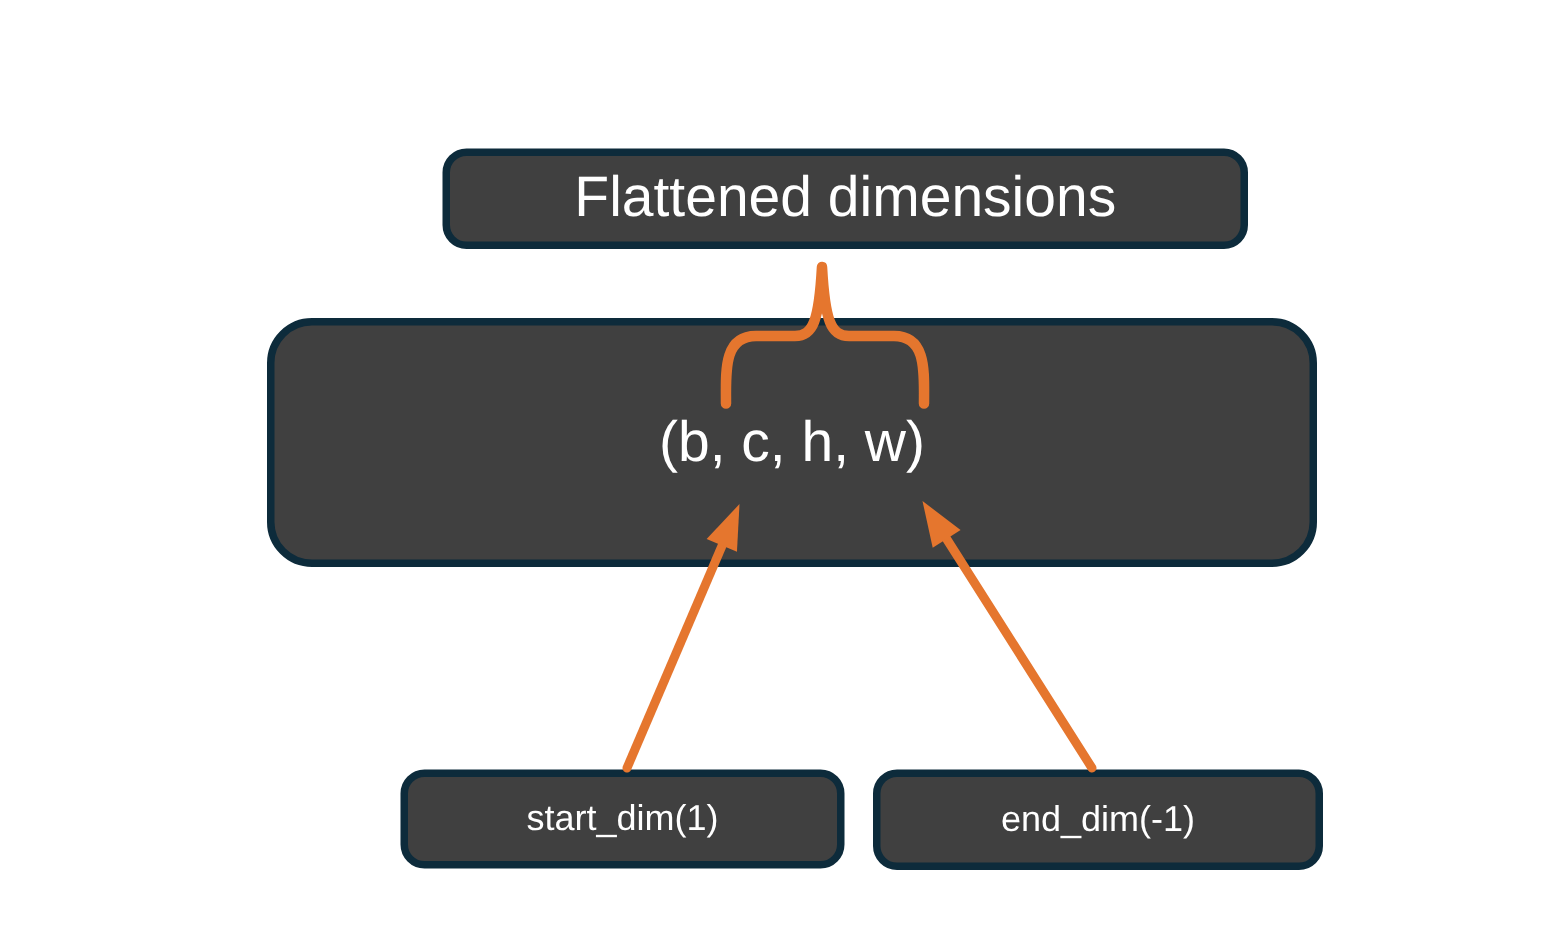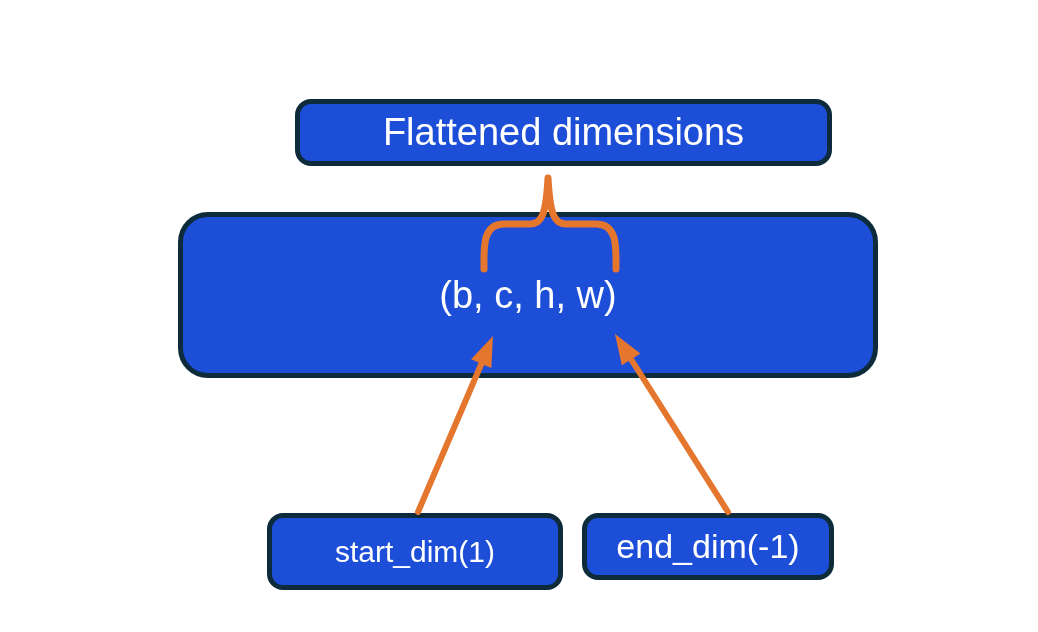--- a/index.html
+++ b/index.html
@@ -11,21 +11,21 @@
   .canvas {
     position: relative;
     width: 1038px;
     height: 632px;
     background: #ffffff;
     overflow: hidden;
   }
   .node {
     position: absolute;
     box-sizing: border-box;
-    background: #1d4ed8;
+    background: #404040;
     border: 5px solid #0d2b3b;
     display: flex;
     align-items: center;
     justify-content: center;
     color: #ffffff;
     white-space: nowrap;
   }
   .node-title {
     left: 295px; top: 99px;
     width: 537px; height: 67px;
@@ -33,29 +33,29 @@
     font-size: 38px;
   }
   .node-tensor {
     left: 178px; top: 212px;
     width: 700px; height: 166px;
     border-radius: 30px;
     font-size: 38px;
   }
   .node-start {
     left: 267px; top: 513px;
-    width: 296px; height: 77px;
+    width: 296px; height: 66px;
     border-radius: 16px;
-    font-size: 30px;
+    font-size: 24px;
   }
   .node-end {
     left: 582px; top: 513px;
-    width: 252px; height: 67px;
+    width: 300px; height: 67px;
     border-radius: 16px;
-    font-size: 34px;
+    font-size: 24px;
     align-items: center;
   }
   .connector-layer {
     position: absolute;
     left: 0; top: 0;
     width: 1038px;
     height: 632px;
     pointer-events: none;
   }
 </style>

